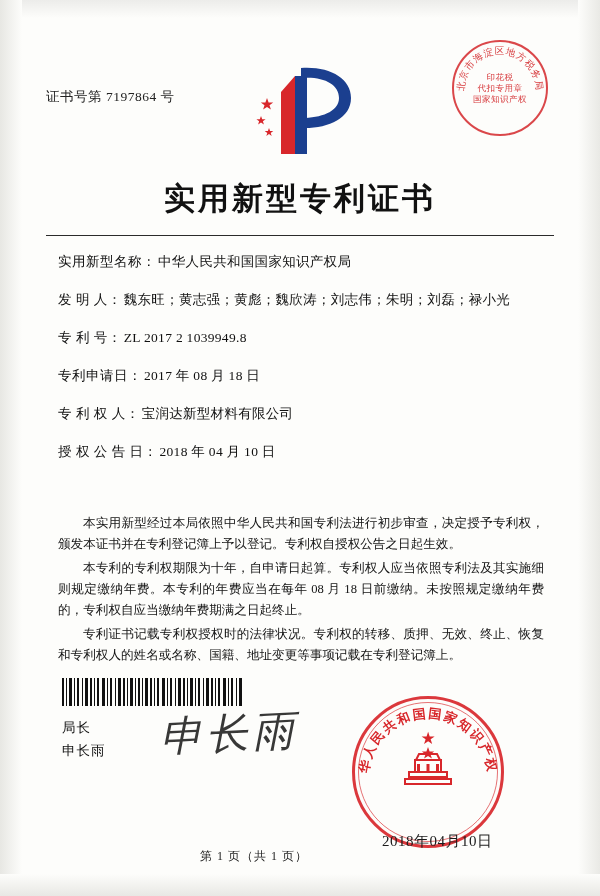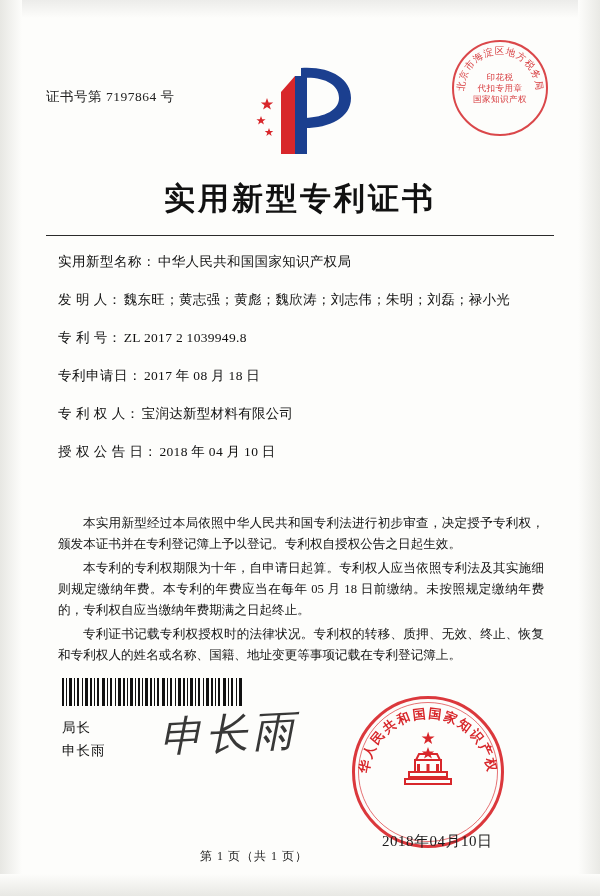--- a/index.html
+++ b/index.html
@@ -357,21 +357,21 @@
       <span class="field-value">宝润达新型材料有限公司</span>
     </div>
     <div class="field-row">
       <span class="field-label">授 权 公 告 日：</span>
       <span class="field-value">2018 年 04 月 10 日</span>
     </div>
   </div>
 
   <div class="body-text">
     <p>本实用新型经过本局依照中华人民共和国专利法进行初步审查，决定授予专利权，颁发本证书并在专利登记簿上予以登记。专利权自授权公告之日起生效。</p>
-    <p>本专利的专利权期限为十年，自申请日起算。专利权人应当依照专利法及其实施细则规定缴纳年费。本专利的年费应当在每年 05 月 18 日前缴纳。未按照规定缴纳年费的，专利权自应当缴纳年费期满之日起终止。</p>
+    <p>本专利的专利权期限为十年，自申请日起算。专利权人应当依照专利法及其实施细则规定缴纳年费。本专利的年费应当在每年 08 月 18 日前缴纳。未按照规定缴纳年费的，专利权自应当缴纳年费期满之日起终止。</p>
     <p>专利证书记载专利权授权时的法律状况。专利权的转移、质押、无效、终止、恢复和专利权人的姓名或名称、国籍、地址变更等事项记载在专利登记簿上。</p>
   </div>
 
   <div class="barcode">
     <svg width="182" height="28" viewBox="0 0 182 28" xmlns="http://www.w3.org/2000/svg">
       <g fill="#111">
         <rect x="0" y="0" width="2" height="28"></rect>
           <rect x="4" y="0" width="1" height="28"></rect>
         <rect x="7" y="0" width="3" height="28"></rect>
           <rect x="12" y="0" width="1" height="28"></rect>

